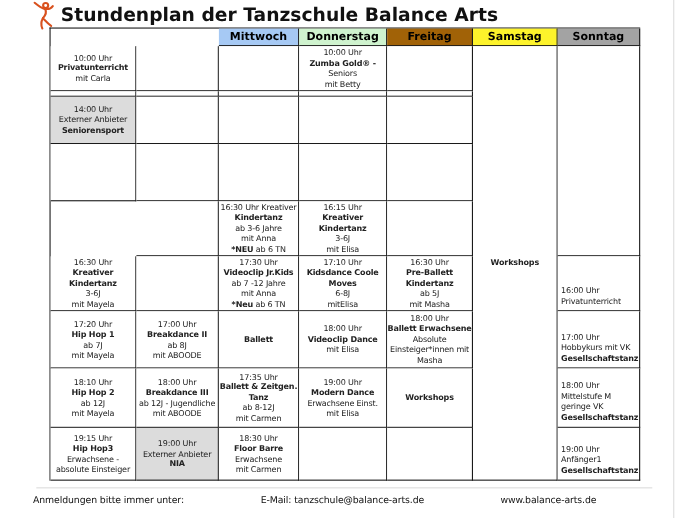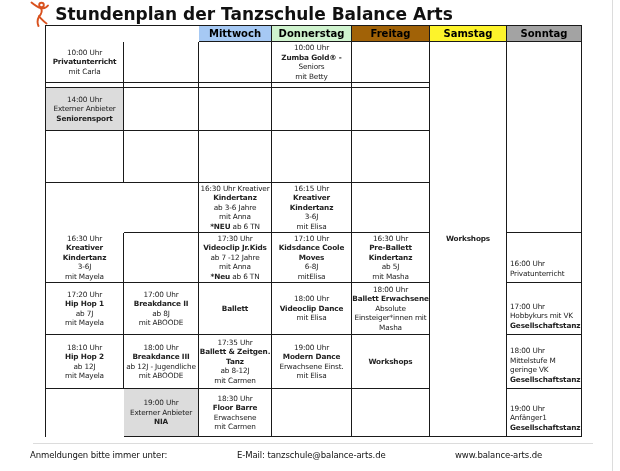--- a/index.html
+++ b/index.html
@@ -86,20 +86,26 @@
       <div class="ln"><span class="b">Hip Hop 1</span></div>
       <div class="ln"><span>ab 7J</span></div>
       <div class="ln"><span>mit Mayela</span></div>
     </div>
     <div class="cell" style="grid-area: 9 / 1;">
       <div class="ln"><span>18:10 Uhr</span></div>
       <div class="ln"><span class="b">Hip Hop 2</span></div>
       <div class="ln"><span>ab 12J</span></div>
       <div class="ln"><span>mit Mayela</span></div>
     </div>
+    <div class="cell" style="grid-area: 10 / 1;">
+      <div class="ln"><span>19:15 Uhr</span></div>
+      <div class="ln"><span class="b">Hip Hop3</span></div>
+      <div class="ln"><span>Erwachsene -</span></div>
+      <div class="ln"><span>absolute Einsteiger</span></div>
+    </div>
     <div class="cell" style="grid-area: 2 / 2;"></div>
     <div class="cell" style="grid-area: 3 / 2;"></div>
     <div class="cell" style="grid-area: 4 / 2;"></div>
     <div class="cell" style="grid-area: 5 / 2;"></div>
     <div class="cell" style="grid-area: 6 / 2;"></div>
     <div class="cell" style="grid-area: 7 / 2;"></div>
     <div class="cell" style="grid-area: 8 / 2;">
       <div class="ln"><span>17:00 Uhr</span></div>
       <div class="ln"><span class="b">Breakdance II</span></div>
       <div class="ln"><span>ab 8J</span></div>

